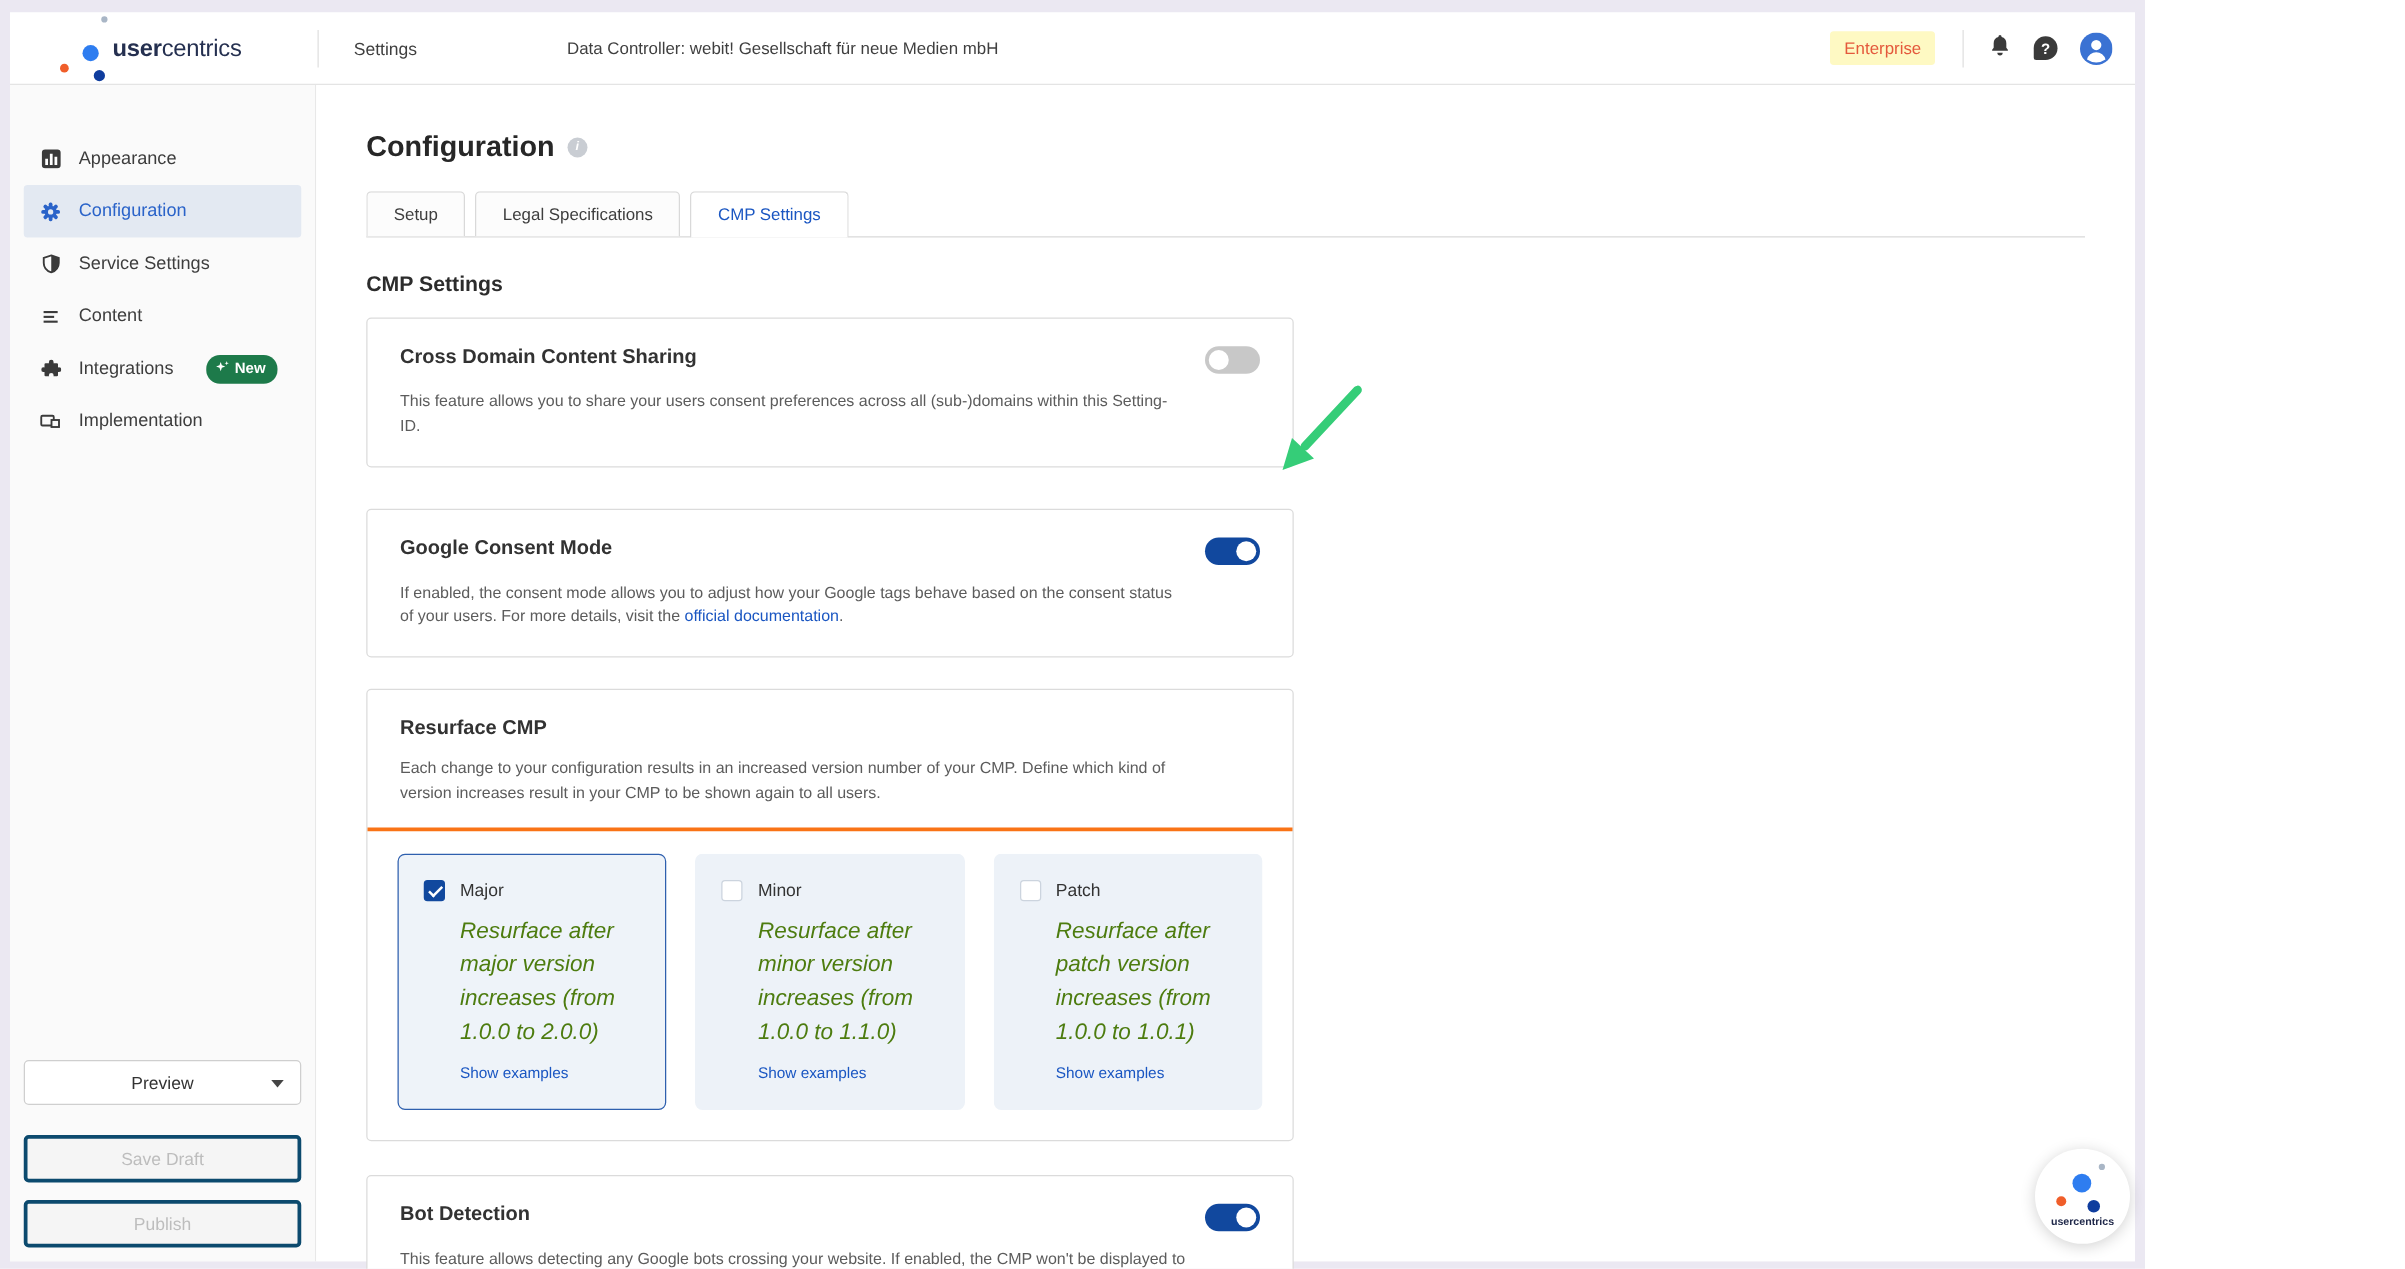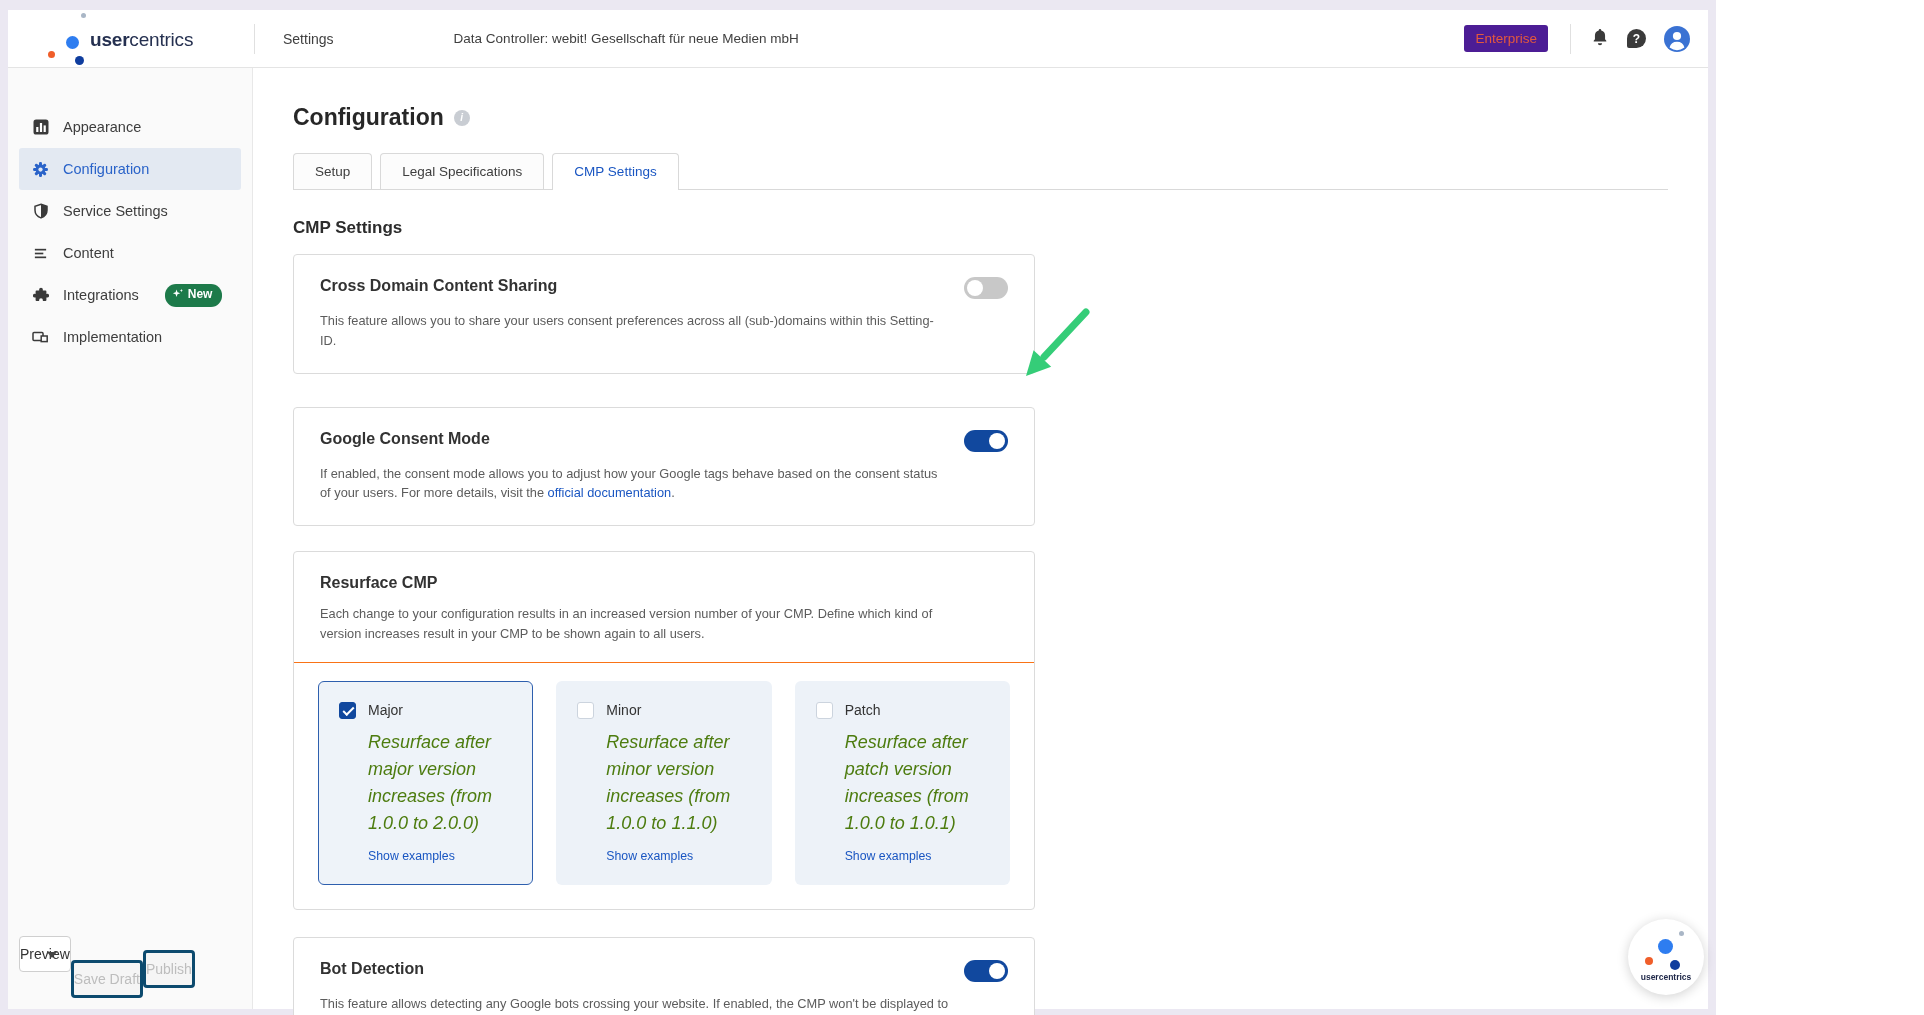--- a/index.html
+++ b/index.html
@@ -15,35 +15,35 @@
   .brand .d-gray  { width:5px;  height:5px;  background:#a9b6c6; left:39px; top:3px; }
   .brand .d-blue  { width:13px; height:13px; background:#2e7df0; left:24px; top:26px; }
   .brand .d-orange{ width:7px;  height:7px;  background:#f05e2a; left:6px;  top:41px; }
   .brand .d-navy  { width:9px;  height:9px;  background:#0f3d9e; left:33px; top:46px; }
   .brand-text { position:absolute; left:48px; top:19px; font-size:19px; color:#253050; letter-spacing:-0.2px; white-space:nowrap; }
   .brand-text b { font-weight:700; }
   .v-div { width:1px; height:30px; background:#e0e0e0; }
   .hdr-div1 { margin-left:78px; }
   .nav-settings { margin-left:28px; font-size:14px; color:#3f3f3f; cursor:pointer; }
   .data-controller { margin-left:120px; font-size:13.5px; color:#3f3f3f; }
-  .plan-badge { margin-left:auto; background:#4c1d95; color:#e4593c; font-size:13.5px; padding:6px 11px; border-radius:3px; }
+  .plan-badge { margin-left:auto; background:#fef9c3; color:#e4593c; font-size:13.5px; padding:6px 11px; border-radius:3px; }
   .hdr-div2 { margin:0 20px 0 22px; }
   .hdr-icons { display:flex; align-items:center; gap:18px; padding-right:18px; }
   .help-icon { width:19px; height:19px; border-radius:50% 50% 50% 2px; background:#3a3a3a; color:#fff; font-size:12px; font-weight:700; display:flex; align-items:center; justify-content:center; cursor:pointer; }
   .avatar { width:26px; height:26px; cursor:pointer; }
 
   
   .body-row { flex:1; display:flex; min-height:0; }
   .sidebar { width:245px; flex:0 0 auto; background:#fafafa; border-right:1px solid #e8e8e8; padding-top:38px; display:flex; flex-direction:column; }
   .side-item { height:42px; margin:0 11px; padding:0 13px; display:flex; align-items:center; gap:14px; font-size:14.5px; color:#3d3d3d; border-radius:3px; cursor:pointer; }
   .side-item.active { background:#e3e9f2; color:#2a63c9; }
   .side-item .sicon { width:17px; display:flex; justify-content:center; flex:0 0 auto; }
   .new-badge { margin-left:12px; background:#1d7a4a; color:#fff; font-size:12px; font-weight:700; border-radius:11px; padding:3px 10px 6px 7px; display:inline-flex; align-items:center; gap:4px; }
 
-  .side-actions { margin-top:auto; padding:0 11px 11px; display:flex; flex-direction:row; }
+  .side-actions { margin-top:auto; padding:0 11px 11px; display:flex; flex-direction:column;justify-content:space-between; }
   .btn { border-radius:4px; font-family:inherit; font-size:14px; cursor:pointer; }
   .btn-preview { height:36px; background:#fff; border:1px solid #cfcfcf; color:#333; position:relative; }
   .caret-down { position:absolute; right:13px; top:15px; width:0; height:0; border-left:5px solid transparent; border-right:5px solid transparent; border-top:6px solid #444; }
   .btn-disabled { height:38px; background:#f5f5f5; border:3px solid #0c4a6e; color:#bdbdbd; cursor:default; }
   .btn-save { margin-top:24px; }
   .btn-publish { margin-top:14px; }
 
   
   main { flex:1; background:#fff; padding:36px 40px 0; position:relative; min-width:0; }
   .title-row { display:flex; align-items:center; gap:10px; }
@@ -64,21 +64,21 @@
   .card-desc a { color:#1a56c2; text-decoration:none; cursor:pointer; }
   .mt16{margin-top:16px;} .mt33{margin-top:33px;} .mt25{margin-top:25px;} .mt27{margin-top:27px;}
 
   .toggle { width:44px; height:22px; border-radius:11px; position:relative; flex:0 0 auto; cursor:pointer; }
   .toggle.on { background:#11489e; }
   .toggle.off { background:#c8c8c8; }
   .toggle .knob { position:absolute; top:3px; width:16px; height:16px; border-radius:50%; background:#fff; }
   .toggle.on .knob { right:3px; }
   .toggle.off .knob { left:3px; }
 
-  .resurface-head { padding:22px 26px 18px; border-bottom:1px solid #f97316; }
+  .resurface-head { padding:22px 26px 18px; border-bottom:3px solid #f97316; }
   .options { display:flex; gap:23px; padding:18px 24px 24px; }
   .option { width:217px; min-height:162px; background:#edf2f8; border:1px solid transparent; border-radius:6px; padding:20px; cursor:pointer; }
   .option.selected { border-color:#2e5fae; background:#eef3f9; }
   .cb-row { display:flex; align-items:center; gap:12px; }
   .cb { width:17px; height:17px; border-radius:3px; border:1px solid #ccd4de; background:#fff; position:relative; flex:0 0 auto; cursor:pointer; }
   .cb.checked { background:#11489e; border-color:#11489e; }
   .cb.checked::after { content:''; position:absolute; left:3px; top:4px; width:9px; height:4px; border-left:2px solid #fff; border-bottom:2px solid #fff; transform:rotate(-45deg); }
   .option-label { font-size:14px; color:#333; }
   .option-desc { margin:10px 0 0 29px; font-size:18px; color:#4d7c0f; line-height:1.5;font-style:italic; }
   .option-link { display:inline-block; margin:12px 0 0 29px; font-size:12.3px; color:#1a56c2; cursor:pointer; }

